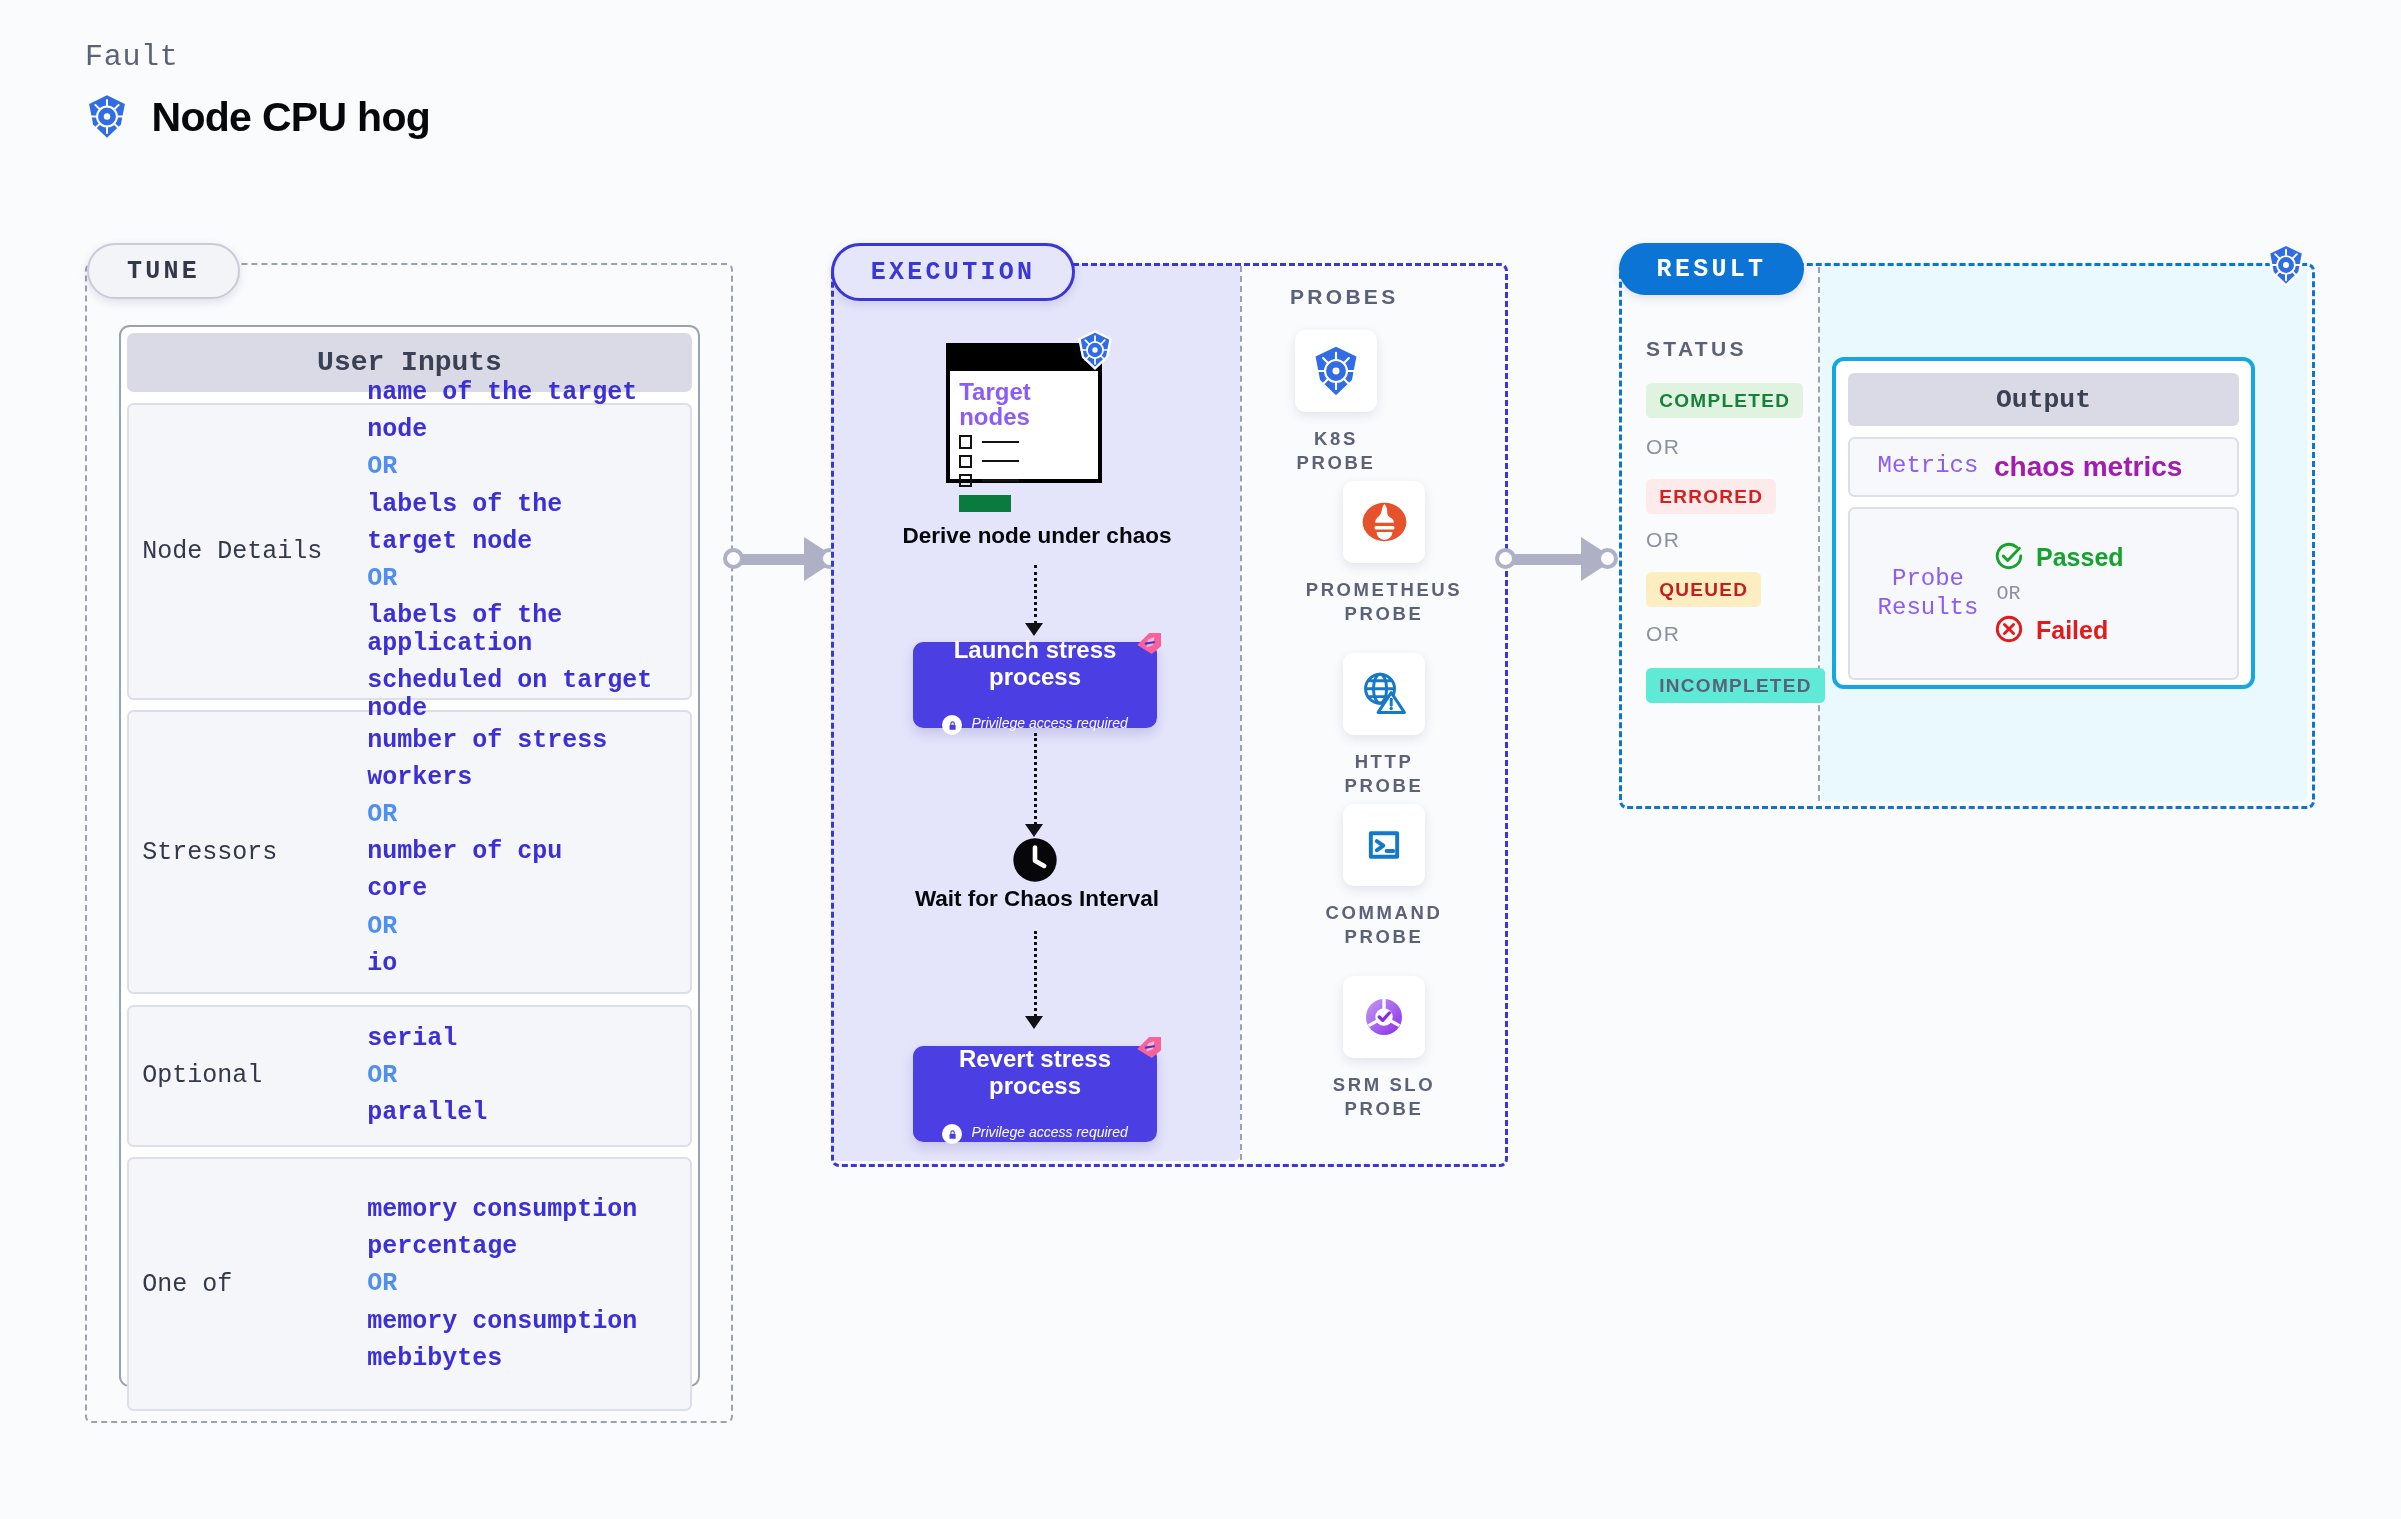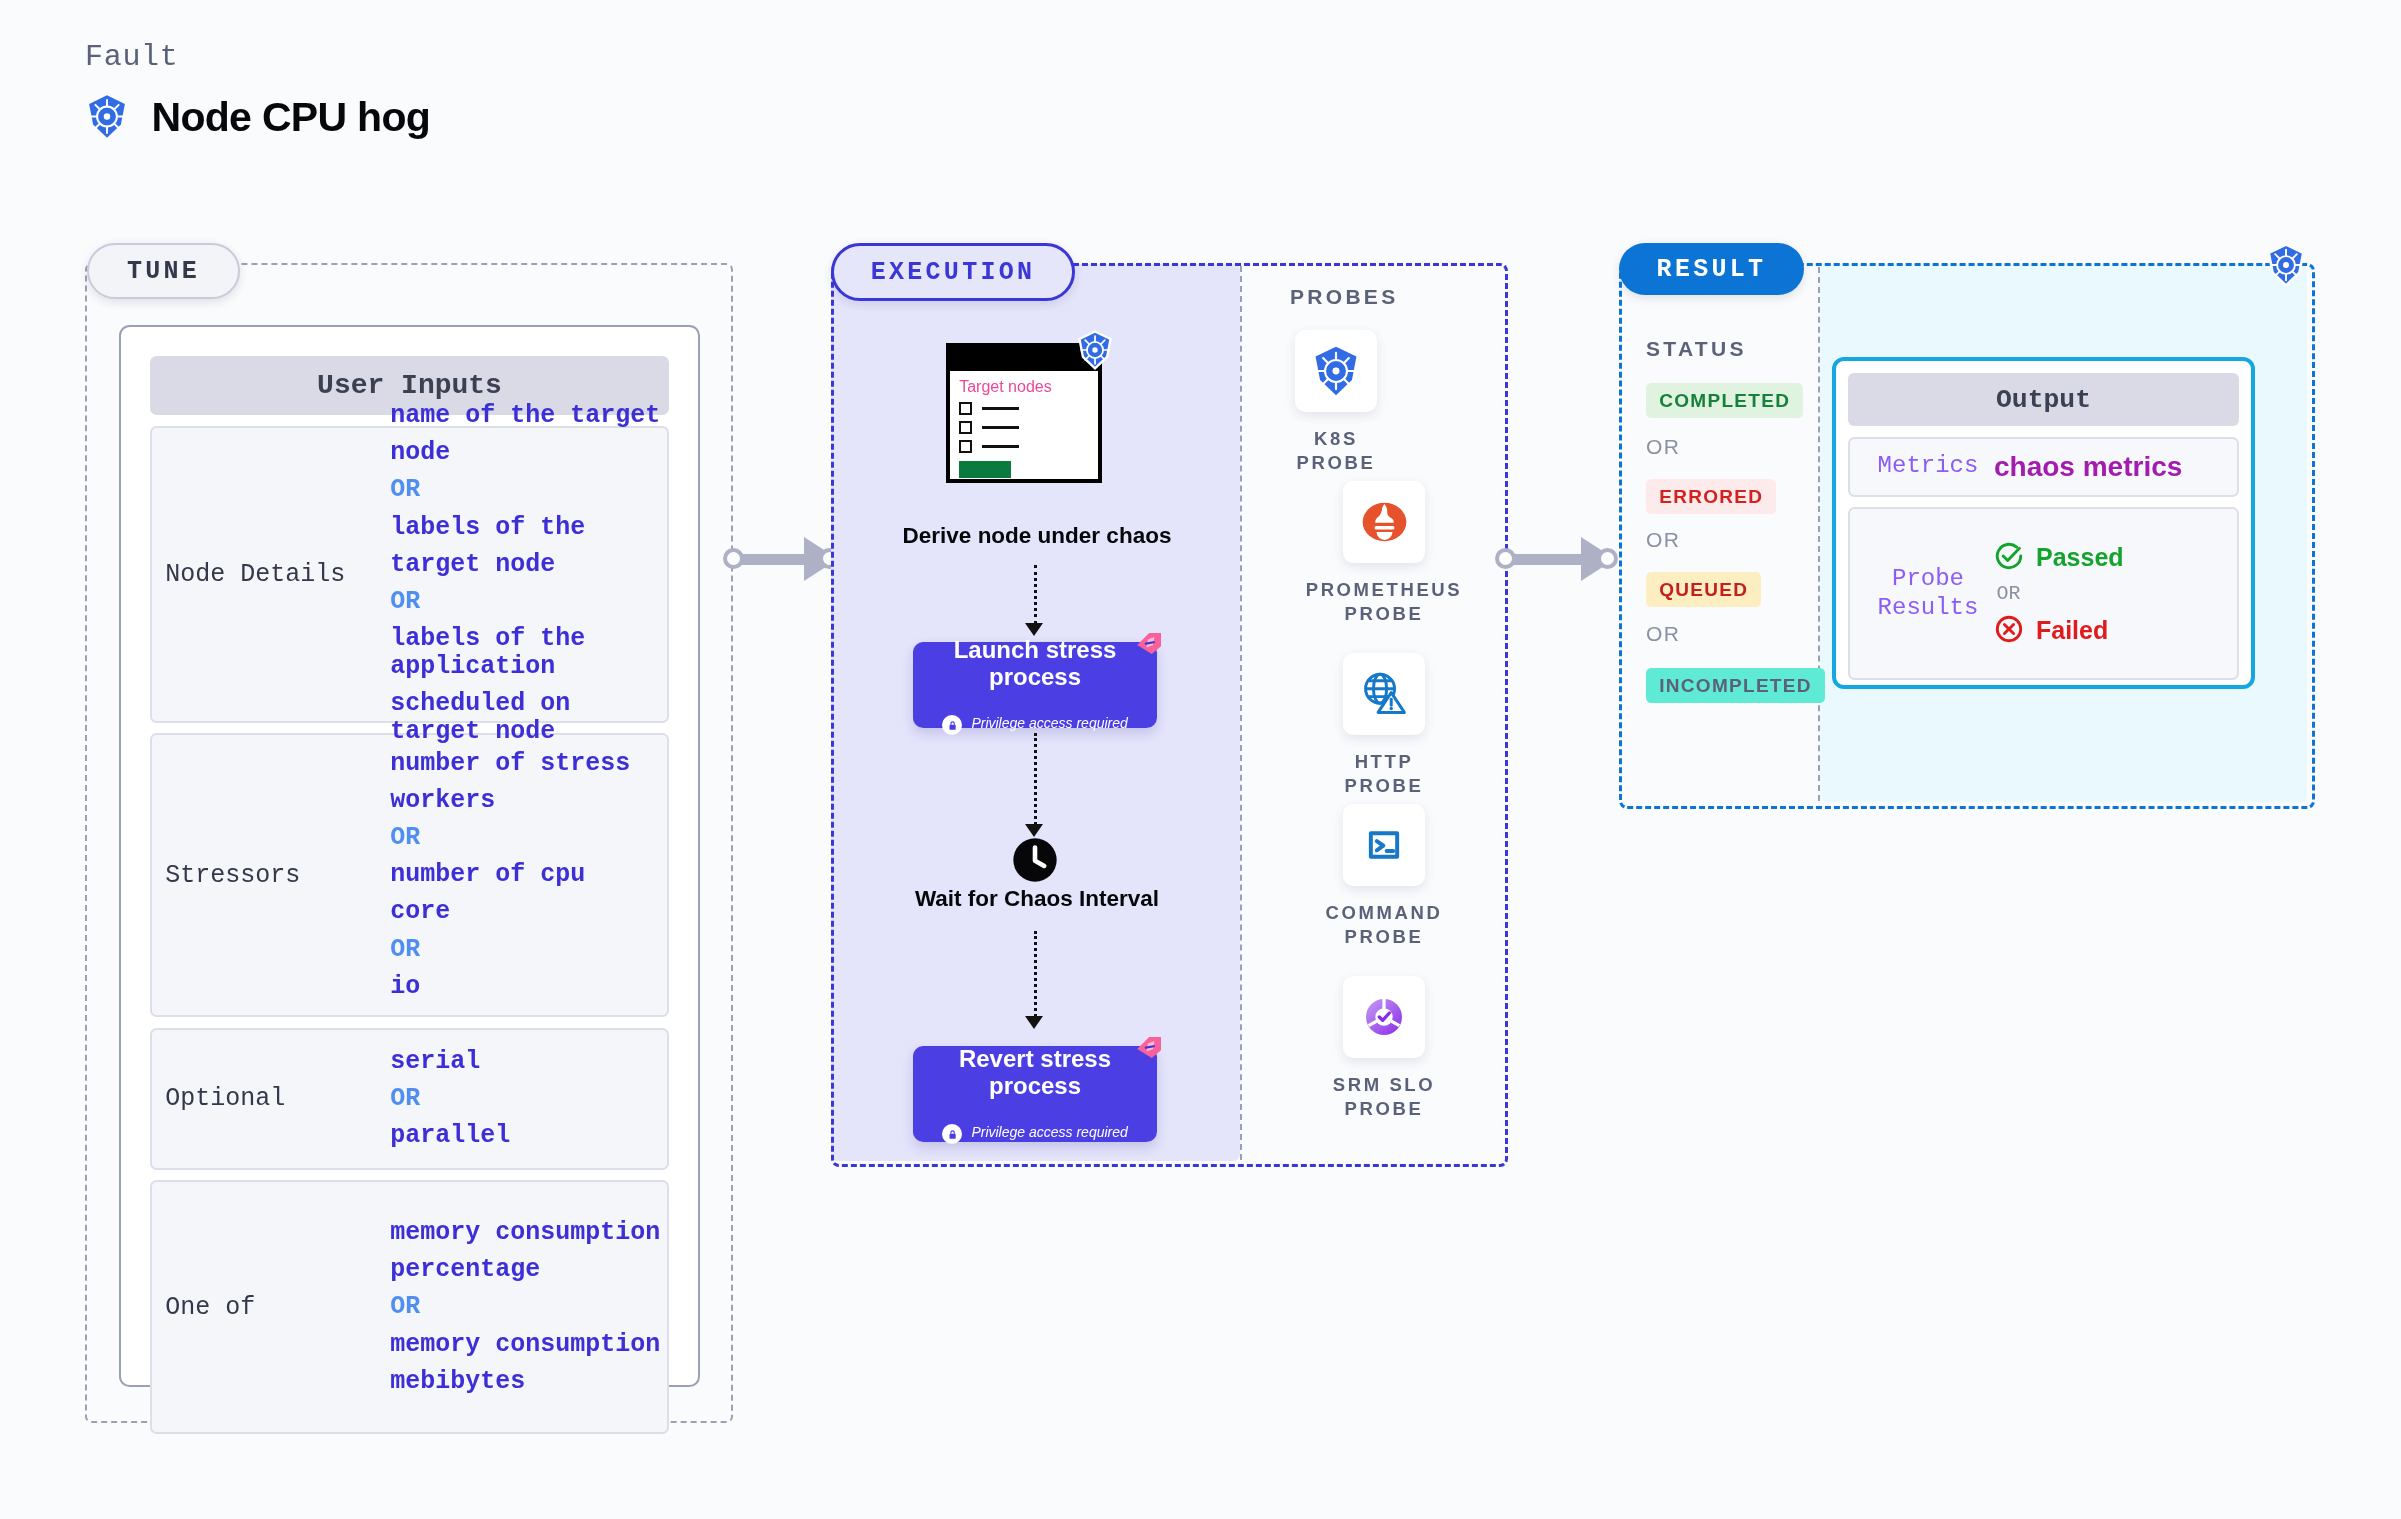--- a/index.html
+++ b/index.html
@@ -29,21 +29,21 @@
     position:absolute;left:85px;top:263px;width:644px;height:1156px;
     border:2.6px dashed #9aa1b4;border-radius:6.6px;background:transparent;
   }
   #tune-pill{
     left:87px;top:243px;width:149px;height:52px;
     background:#f3f4f8;border:2.6px solid #c9ccd8;color:#33384a;font-size:25px;
   }
   #tune-card{
     position:absolute;left:119px;top:325px;width:581px;height:1062px;
     border:2.6px solid #9aa1b4;border-radius:10.6px;background:#fff;
-    padding:29px;box-sizing:border-box;
+    padding:6px;box-sizing:border-box;
   }
   #user-inputs-head{
     height:59px;background:#d9dae5;border-radius:6.6px;
     display:flex;align-items:center;justify-content:center;
     font-family:"Liberation Mono",monospace;font-size:28px;color:#3b4053;font-weight:bold;
   }
   .tune-row{
     margin-top:10.6px;border:2px solid #dcdfe8;border-radius:6.6px;background:#f5f6fa;
     display:flex;align-items:center;box-sizing:border-box;padding:16px 6.6px 16px 13.2px;
   }
@@ -78,21 +78,21 @@
     letter-spacing:3.3px;color:#5b6178;margin-left:36px;
   }
 
   
   #node-card{
     position:absolute;left:946px;top:343px;width:156px;height:140px;
     background:#fff;border:4px solid #000;box-sizing:border-box;
   }
   #node-card-bar{height:24px;background:#000;}
   #node-card-body{padding:8px 9.2px;}
-  #node-card-title{font-size:16px;font-weight:normal;color:#ec4899;line-height:1.05;}
+  #node-card-title{font-size:24px;font-weight:bold;color:#8b5cf6;line-height:1.05;}
   .nc-line{display:flex;align-items:center;gap:9.2px;margin-top:6px;}
   .nc-box{width:13.2px;height:13.2px;border:2px solid #111;box-sizing:border-box;}
   .nc-dash{width:37px;height:2.6px;background:#111;}
   #nc-green{width:52px;height:17px;background:#0b7a3e;margin-top:8px;}
   #node-card-k8s{position:absolute;right:-16px;top:-17px;}
   #derive-label{
     position:absolute;left:852px;top:522px;width:370px;text-align:center;
     font-size:22.5px;font-weight:bold;color:#06070b;line-height:1.22;
   }
 

